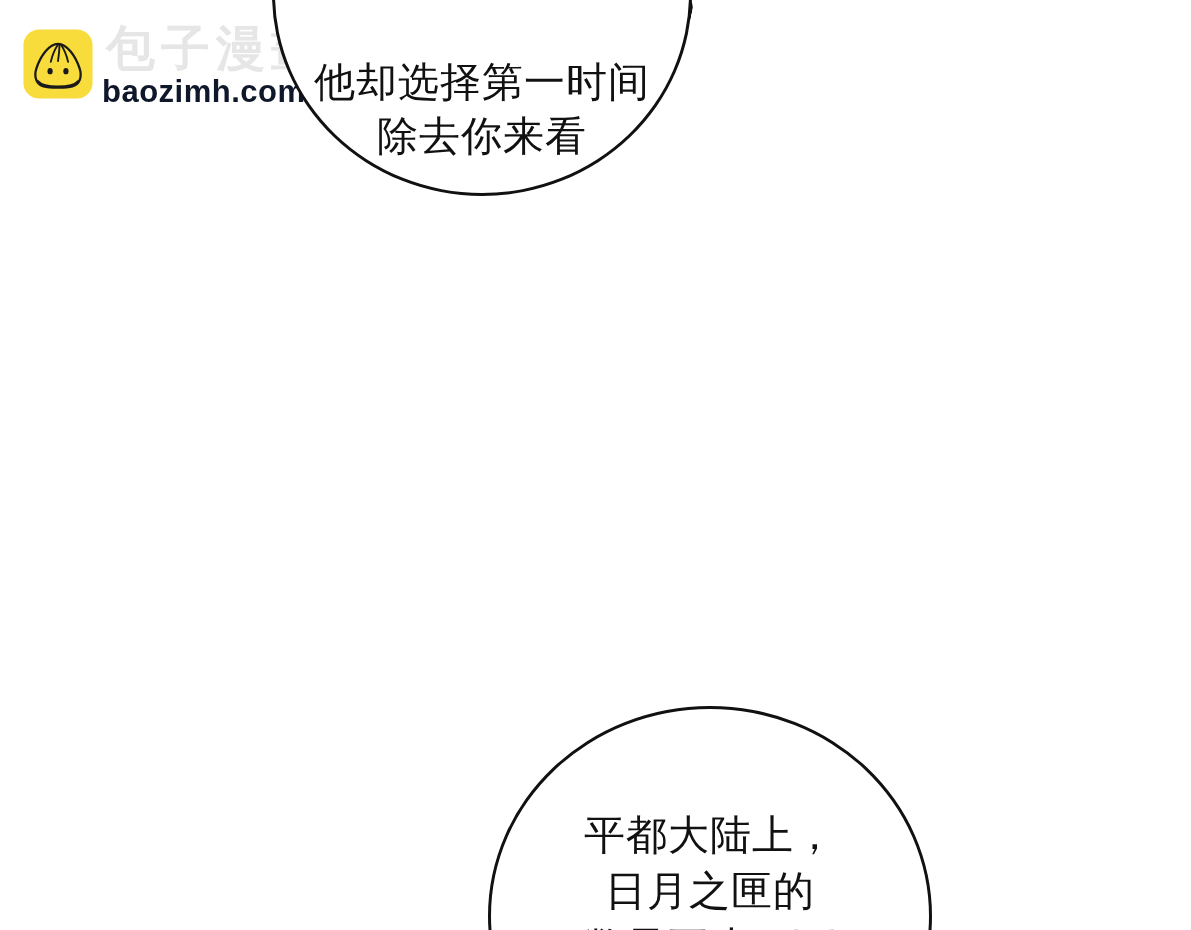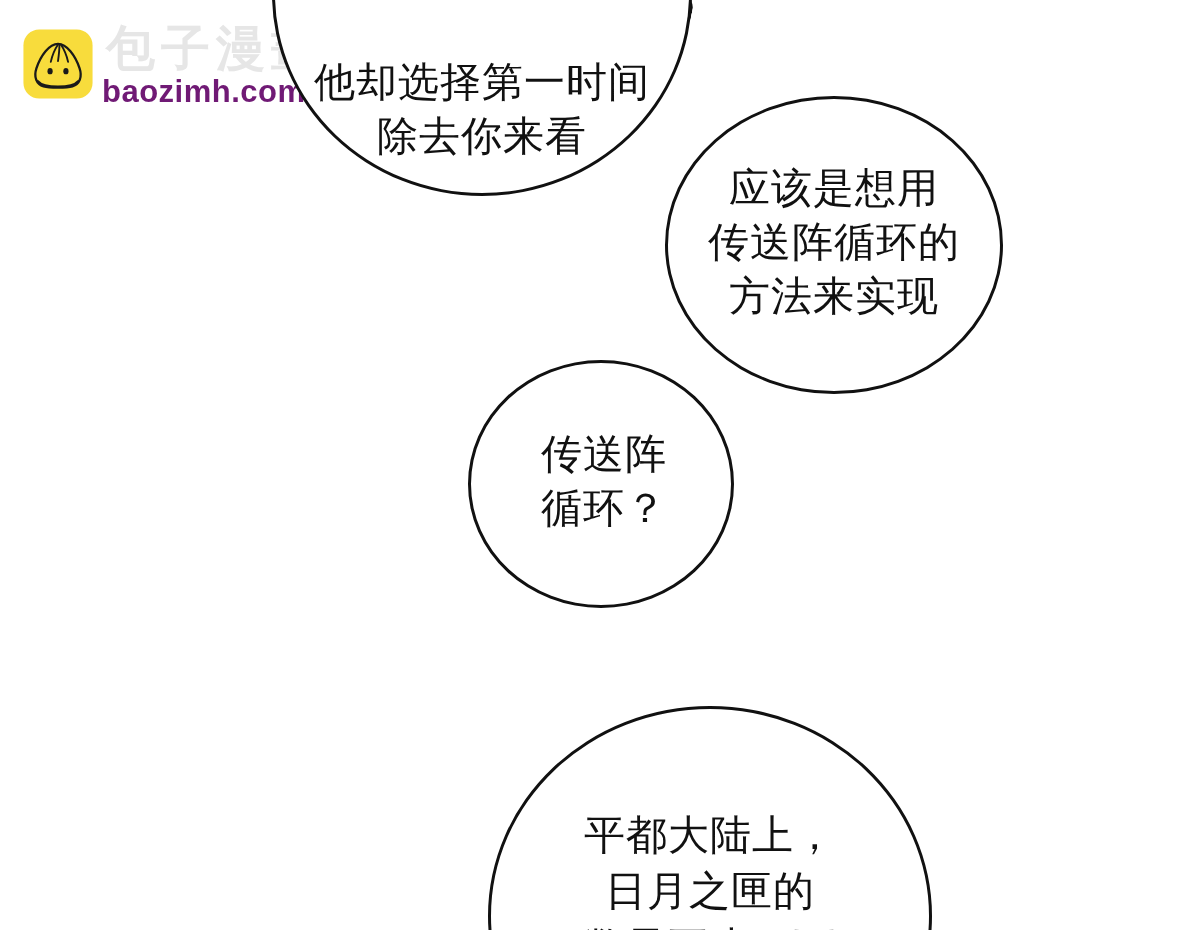--- a/index.html
+++ b/index.html
@@ -44,21 +44,21 @@
     font-weight: 700;
     letter-spacing: 6px;
     color: #e6e6e6;
     white-space: nowrap;
     display: block;
   }
   .wm-url {
     font-size: 31px;
     font-weight: 700;
     letter-spacing: 0.5px;
-    color: #701a75;
+    color: #0f172a;
     white-space: nowrap;
     display: block;
     margin-top: 3px;
     margin-left: -4px;
   }
 
   
   .bubble {
     position: absolute;
     border: 3px solid #111111;
@@ -169,30 +169,21 @@
       <span class="wm-url">baozimh.com</span>
     </div>
   </div>
 
   <div class="bubble" id="bubble-1">
     <div class="bubble-text">他却选择第一时间
 除去你来看</div>
   </div>
   <div id="bubble-1-tail"></div>
 
-  <div class="bubble" id="bubble-2">
-    <div class="bubble-text">应该是想用
-传送阵循环的
-方法来实现</div>
-  </div>
 
-  <div class="bubble" id="bubble-3">
-    <div class="bubble-text">传送阵
-循环？</div>
-  </div>
 
   <div class="bubble" id="bubble-4">
     <div class="bubble-text">平都大陆上，
 日月之匣的
 数量不少，可</div>
   </div>
 
 </div>
 
 </body></html>

